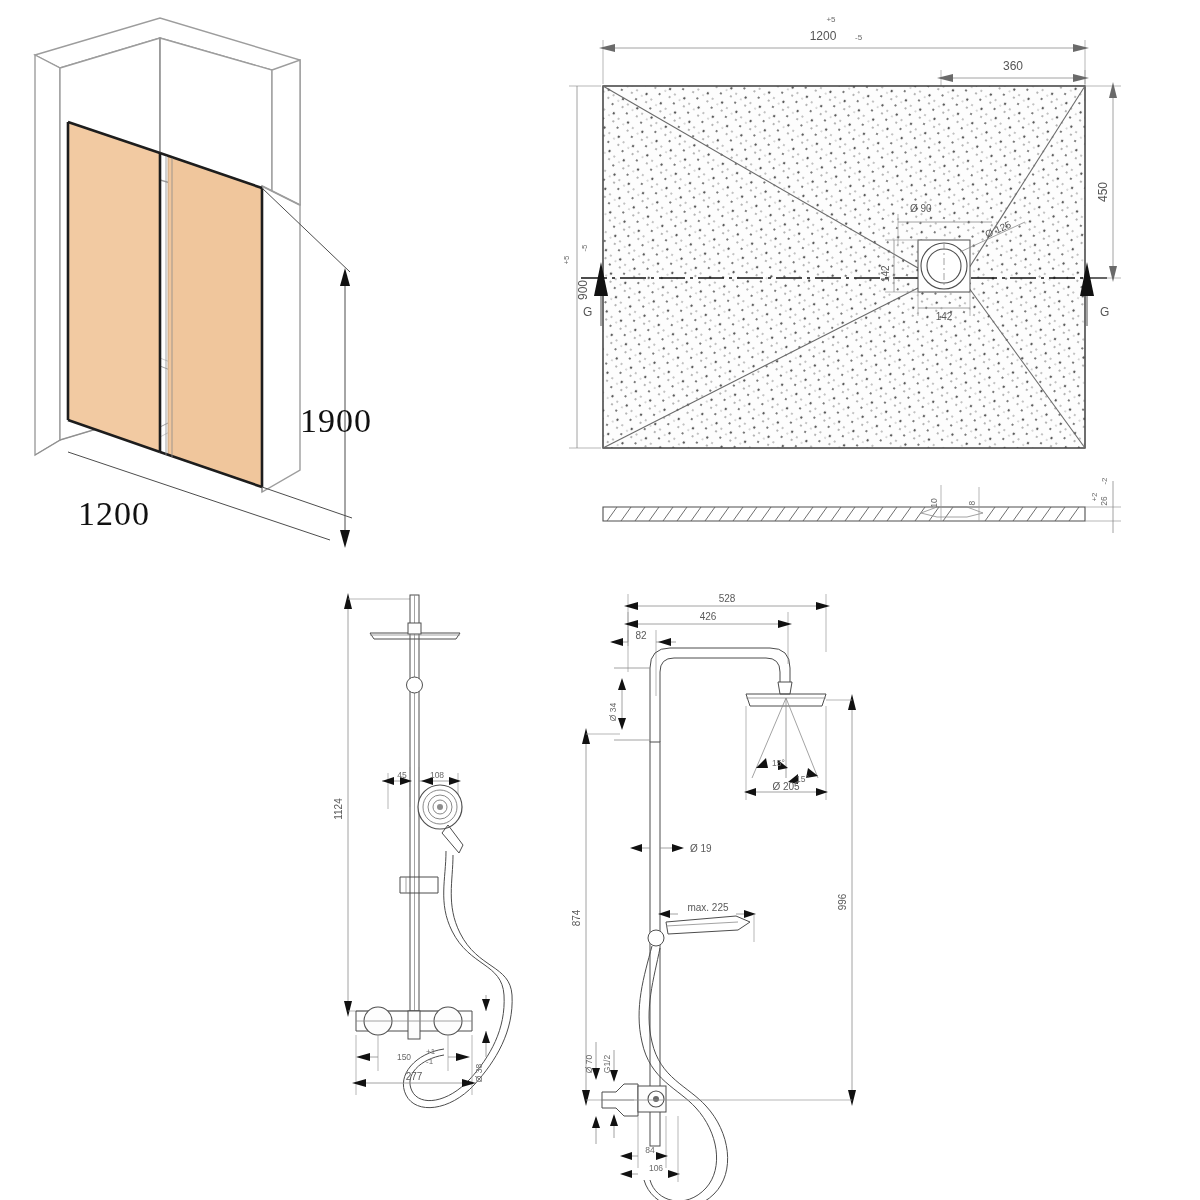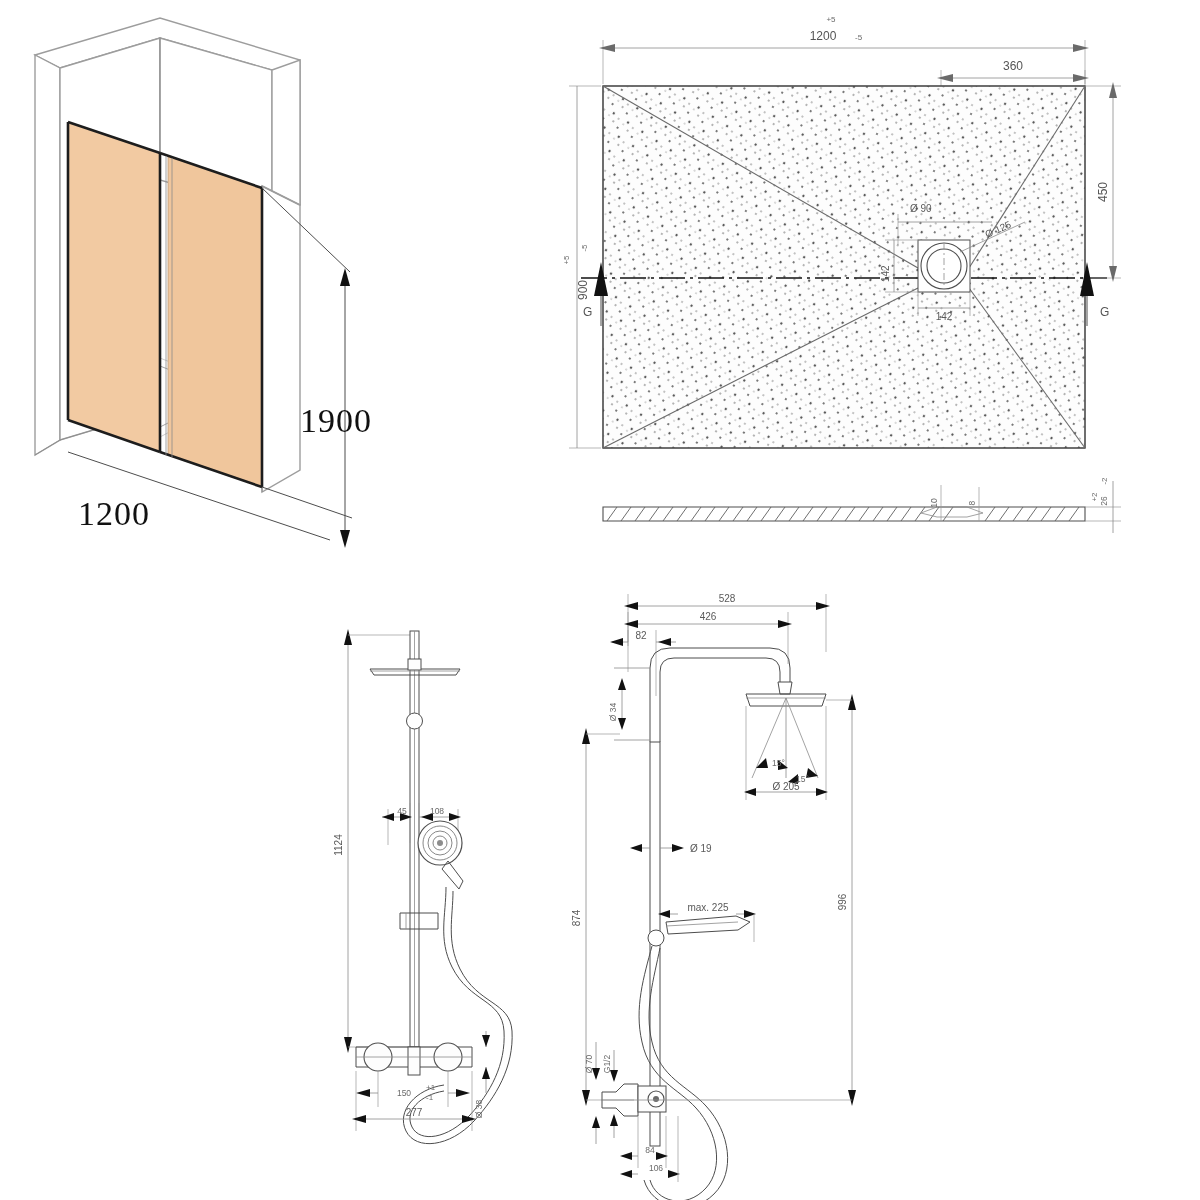--- a/index.html
+++ b/index.html
@@ -275,21 +275,21 @@
         <path class="ln-ext" d="M530,52 L566,52"></path>
         <path class="ln-ext" d="M530,66 L566,66"></path>
         <path class="ln-thin" d="M558,26 L558,78"></path>
       </g>
       <text class="tol" x="542" y="42" transform="rotate(-90 542 42)" text-anchor="middle">+2</text>
       <text class="dim-xs" x="552" y="46" transform="rotate(-90 552 46)" text-anchor="middle">26</text>
       <text class="tol" x="552" y="26" transform="rotate(-90 552 26)" text-anchor="middle">-2</text>
     </svg>
   </div>
 
-  <div class="view" style="left:320px;top:595px;width:300px;height:605px;">
+  <div class="view" style="left:320px;top:559px;width:300px;height:605px;">
     <svg width="300" height="605" viewBox="0 0 300 605">
 
       <g>
         <path class="ln-thin" d="M28,40 L28,452"></path>
         <polygon class="arrowblk" points="28,34 24,50 32,50"></polygon>
         <polygon class="arrowblk" points="28,458 24,442 32,442"></polygon>
         <path class="ln-ext" d="M28,40 L96,40"></path>
         <path class="ln-ext" d="M28,452 L118,452"></path>
       </g>
       <text class="dim-sm" x="22" y="250" transform="rotate(-90 22 250)" text-anchor="middle">1124</text>

